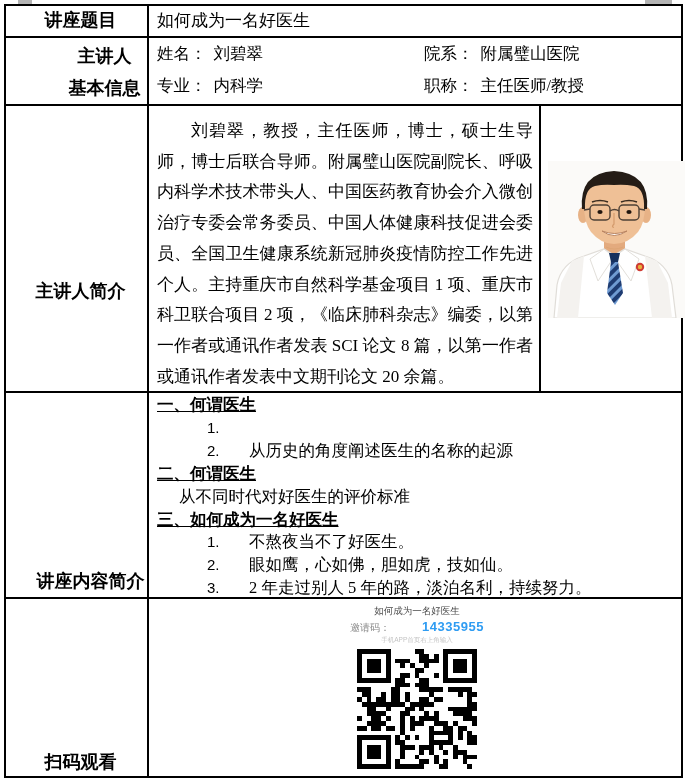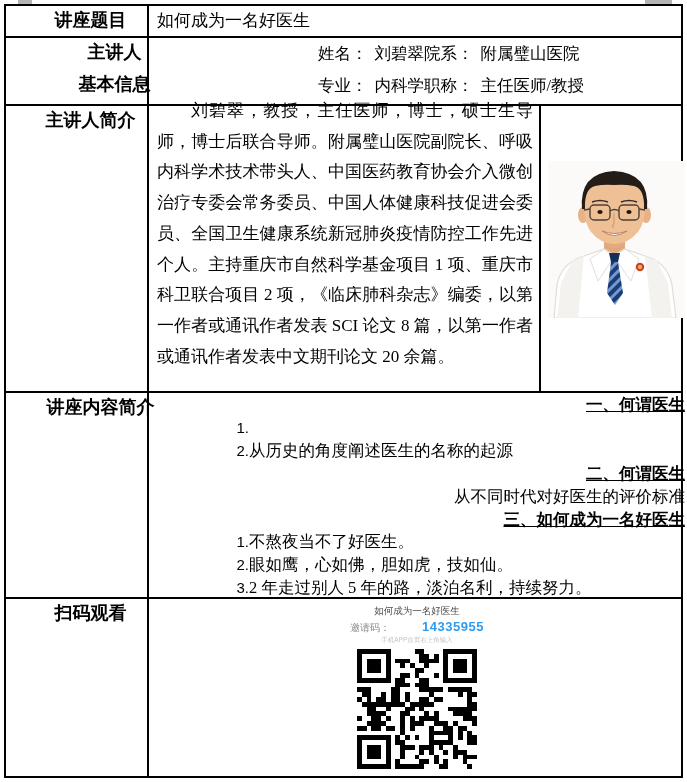--- a/index.html
+++ b/index.html
@@ -4,50 +4,50 @@
 <style>
   html,body{margin:0;padding:0;background:#ffffff;}
   #page{
     position:relative;width:687px;height:782px;background:#ffffff;overflow:hidden;
     font-family:"Liberation Serif","DejaVu Serif",serif;color:#000;
   }
   .line{position:absolute;background:#000;}
   #frame{position:absolute;left:4px;top:4px;width:679px;height:774px;
     border:2px solid #000;box-sizing:border-box;}
   .handle{position:absolute;top:0;height:4px;background:#b4b4b4;}
-  .cell{position:absolute;box-sizing:border-box;text-align:right;}
+  .cell{position:absolute;box-sizing:border-box;}
   .label-cell{
-    left:19px;width:143px;display:flex;flex-direction:column;
-    align-items:center;justify-content:flex-start;text-align:center;
+    left:9px;width:143px;display:flex;flex-direction:column;
+    align-items:center;justify-content:flex-end;text-align:center;
     font-weight:bold;font-size:18px;line-height:32px;
   }
   
   .r1-label{top:4px;height:32px;}
   .r2-label{top:36px;height:68px;margin-left:24px;}
   .r3-label{top:104px;height:203px;}
   .r4-label{top:391px;height:206px;padding-left:20px;}
   .r5-label{top:597px;height:181px;border-radius:29px;}
   .r1-value{left:149px;top:4px;width:534px;height:32px;display:flex;align-items:center;
     padding-left:8px;font-size:17px;}
   .r2-content{left:149px;top:36px;width:534px;height:68px;padding-top:2px;}
   .info-line{display:flex;height:32px;align-items:center;font-size:16.5px;}
   .info-field{white-space:nowrap;}
-  .info-field.first{width:227px;padding-left:24px;box-sizing:border-box;margin-left:48px;}
+  .info-field.first{width:275px;padding-left:8px;box-sizing:border-box;}
   .info-key{margin-right:7px;}
-  .bio-cell{left:149px;top:92px;width:390px;height:204px;
+  .bio-cell{left:149px;top:112px;width:390px;height:204px;
     padding:4px 6px 0 8px;font-size:17px;line-height:30.7px;
     text-align:justify;text-indent:2em;}
   .photo-cell{left:541px;top:106px;width:144px;height:285px;}
   .photo{position:absolute;left:7px;top:55px;width:137px;height:157px;}
   .r4-content{left:149px;top:391px;width:536px;height:206px;padding-top:3px;font-size:16.5px;}
   .ol-row{line-height:22.9px;white-space:nowrap;}
   .ol-heading{padding-left:8px;font-weight:bold;text-decoration:underline;}
   .ol-numbered{display:flex;padding-left:58px;}
   .ol-num{width:42px;font-family:"Liberation Sans","DejaVu Sans",sans-serif;font-size:15px;}
-  .ol-plain{padding-left:45px;}
+  .ol-plain{padding-left:30px;}
   .r5-content{left:149px;top:597px;width:536px;height:181px;display:flex;
     flex-direction:column;align-items:center;}
   .qr-title{margin-top:8px;font-size:9.5px;line-height:12px;color:#4a4a4a;
     font-family:"Liberation Sans","DejaVu Sans",sans-serif;}
   .invite-line{margin-top:2px;display:flex;align-items:baseline;
     font-family:"Liberation Sans","DejaVu Sans",sans-serif;}
   .invite-label{font-size:10px;color:#8a8a8a;margin-right:3px;}
   .invite-code{font-size:13px;font-weight:bold;letter-spacing:0.5px;}
   .qr-hint{margin-top:1px;font-size:6.5px;line-height:8px;color:#c3c3c3;
     font-family:"Liberation Sans","DejaVu Sans",sans-serif;}

